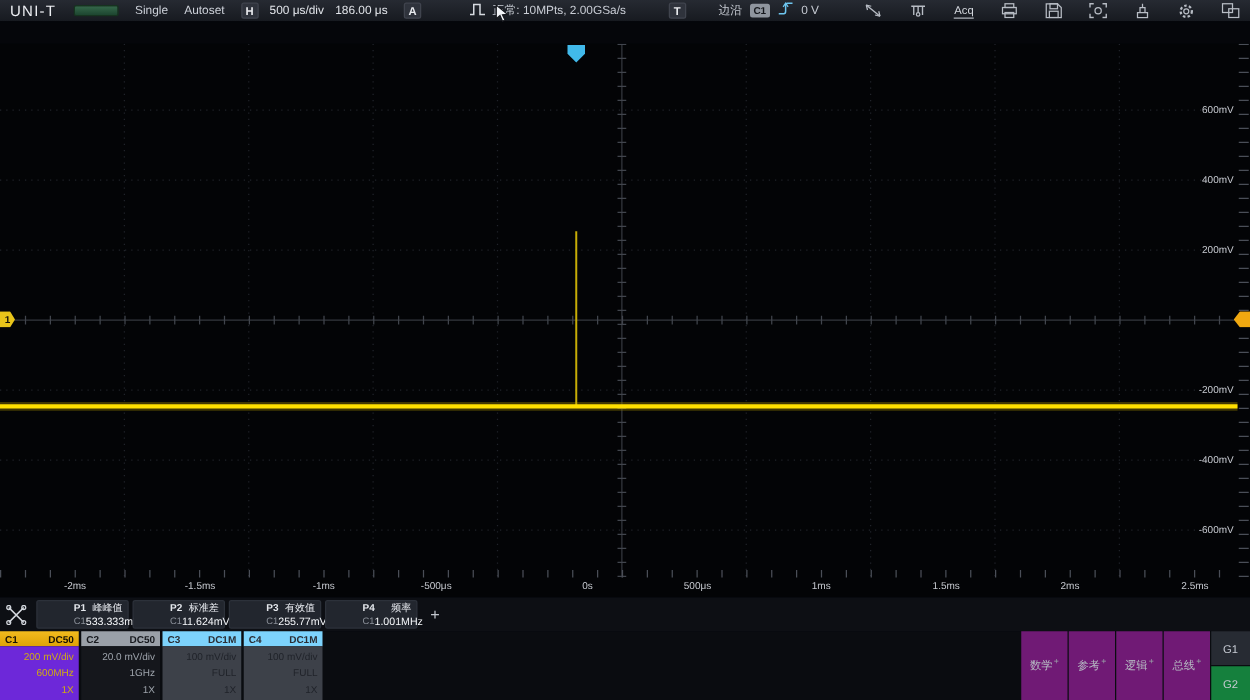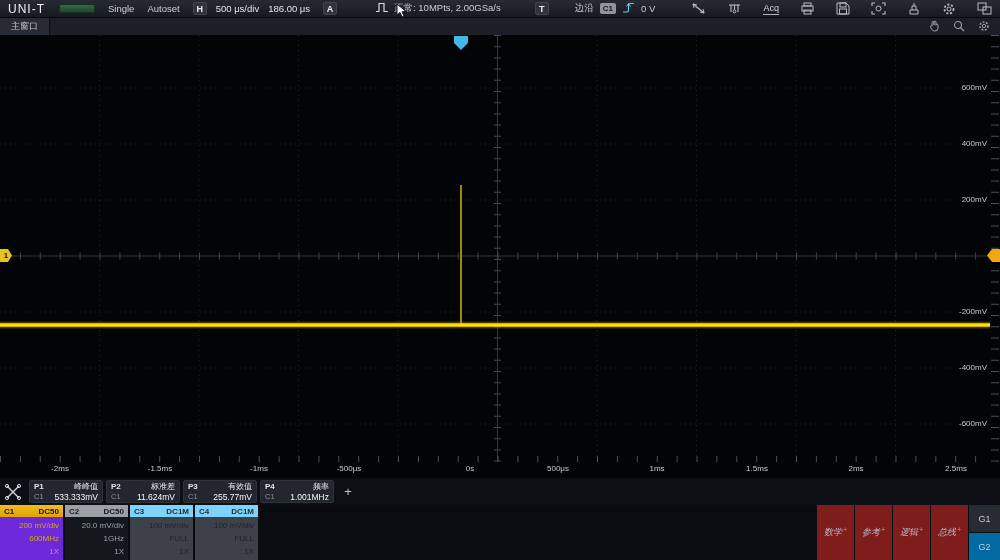--- a/index.html
+++ b/index.html
@@ -42,46 +42,46 @@
     color:#14120a; font-size:8px; font-weight:bold; text-align:center; line-height:13px; }
   .trig-marker { position:absolute; right:0; top:214px; width:13px; height:13px; background:#f0a810;
     clip-path:polygon(13px 0,5px 0,0 6.5px,5px 13px,13px 13px); }
 
   
   .measurebar { position:absolute; top:478px; left:0; width:1000px; height:27px; background:#0d0f14;
     display:flex; align-items:center; }
   .m-icon-box { width:26px; height:25px; display:flex; align-items:center; justify-content:center; }
   .m-panel { width:74px; height:23px; margin-left:3px; background:#22262e; border:1px solid #2c313a;
     border-radius:2px; padding:1px 4px; display:flex; flex-direction:column; justify-content:space-between; }
-  .m-row { display:flex; justify-content:space-between; align-items:center; line-height:10px; }
+  .m-row { display:flex; justify-content:space-between; align-items:center; line-height:10px;margin-left:25px; }
   .m-id { font-size:8px; color:#e4e7ec; font-weight:bold; }
   .m-name { font-size:8px; color:#e9ecf1;text-align:right; }
   .m-src { font-size:7.5px; color:#8b9099; }
   .m-val { font-size:8.5px; color:#f4f6f9; }
   .m-add { margin-left:6px; width:16px; height:16px; color:#c2c6ce; font-size:13px; line-height:15px; text-align:center; }
 
   
   .channelbar { position:absolute; top:505px; left:0; width:1000px; height:55px; background:#0a0c10; display:flex; }
   .ch-card { width:63px; height:55px; margin-right:2px; display:flex; flex-direction:column; }
   .ch-head { height:12px; display:flex; justify-content:space-between; align-items:center; padding:0 4px;
     font-size:8px; font-weight:bold; }
   .ch-body { flex:1; padding:2px 4px 0 4px; text-align:right; font-size:8px; line-height:13px; }
   .ch1 .ch-head { background:linear-gradient(#f2bb1e,#dfa307); color:#191203; }
   .ch1 .ch-body { background:#6d28d9; color:#cfab14; }
   .ch2 .ch-head { background:#9aa0a8; color:#16181d;text-align:center; }
   .ch2 .ch-body { background:#15171c; color:#9da3ab; }
   .ch3 .ch-head, .ch4 .ch-head { background:#7dd3fc; color:#2a2d33; }
   .ch3 .ch-body, .ch4 .ch-body { background:#3d4149; color:#20232a; }
   .cb-spacer { flex:1; }
-  .cb-btn { width:37px; height:55px; margin-left:1px; background:#7f1d1d; color:#b6bbc3; font-size:9px;
-    display:flex; align-items:center; justify-content:center;font-style:italic; }
+  .cb-btn { width:37px; height:55px; margin-left:1px; background:#701a75; color:#b6bbc3; font-size:9px;
+    display:flex; align-items:center; justify-content:center; }
   .cb-plus { font-size:7px; margin-left:1px; position:relative; top:-3px; color:#9aa0a8; }
   .g-col { width:31px; height:55px; margin-left:1px; display:flex; flex-direction:column; }
   .g-btn { flex:1; background:#272b33; color:#c6cad2; font-size:9px; display:flex; align-items:center; justify-content:center; }
-  .g-btn + .g-btn { margin-top:1px; background:#0369a1; }
+  .g-btn + .g-btn { margin-top:1px; background:#15803d; }
 
   
   .cursor { position:absolute; left:396px; top:3px; z-index:50; }
 </style>
 </head>
 <body>
 
 <div id="app">
 
   <div class="toolbar">
@@ -163,42 +163,20 @@
       </span>
       <span>
         <svg width="15" height="13" viewBox="0 0 15 13">
             <rect x="1" y="1" width="8" height="7" fill="none" stroke="#b8bdc5"></rect>
             <rect x="6" y="5" width="8" height="7" fill="none" stroke="#b8bdc5"></rect>
           </svg>
       </span>
     </div>
   </div>
 
-  <div class="tabbar">
-    <div class="main-tab">主窗口</div>
-    <div class="tab-icons">
-      <span>
-        <svg width="11" height="12" viewBox="0 0 11 12">
-            <path d="M3 6 V2.5 Q3 1.5 4 1.5 Q5 1.5 5 2.5 V5 M5 5 V2 Q5 1 6 1 Q7 1 7 2 V5.5 M7 5 Q7 4 8 4 Q9 4 9 5 V8 Q9 11 6 11 H5.5 Q3.5 11 2.5 9 L1.5 7 Q1 6 2 5.7 Q2.7 5.5 3 6.3" fill="none" stroke="#9aa0aa" stroke-width="1"></path>
-          </svg>
-      </span>
-      <span>
-        <svg width="12" height="12" viewBox="0 0 12 12">
-            <circle cx="5" cy="5" r="3.5" fill="none" stroke="#9aa0aa" stroke-width="1.1"></circle>
-            <path d="M7.6 7.6 L11 11" stroke="#9aa0aa" stroke-width="1.3"></path>
-          </svg>
-      </span>
-      <span>
-        <svg width="12" height="12" viewBox="0 0 12 12">
-            <circle cx="6" cy="6" r="4" fill="none" stroke="#9aa0aa" stroke-width="1.6" stroke-dasharray="1.8 1.6"></circle>
-            <circle cx="6" cy="6" r="1.7" fill="none" stroke="#9aa0aa"></circle>
-          </svg>
-      </span>
-    </div>
-  </div>
 
   <div class="screen">
     <svg width="1000" height="443" viewBox="0 0 1000 443">
 
       <g stroke="#20232a" stroke-width="1" stroke-dasharray="1 4">
         <line x1="99.5" y1="0" x2="99.5" y2="427"></line>
           <line x1="199" y1="0" x2="199" y2="427"></line>
         <line x1="298.5" y1="0" x2="298.5" y2="427"></line>
           <line x1="398" y1="0" x2="398" y2="427"></line>
         <line x1="597" y1="0" x2="597" y2="427"></line>

